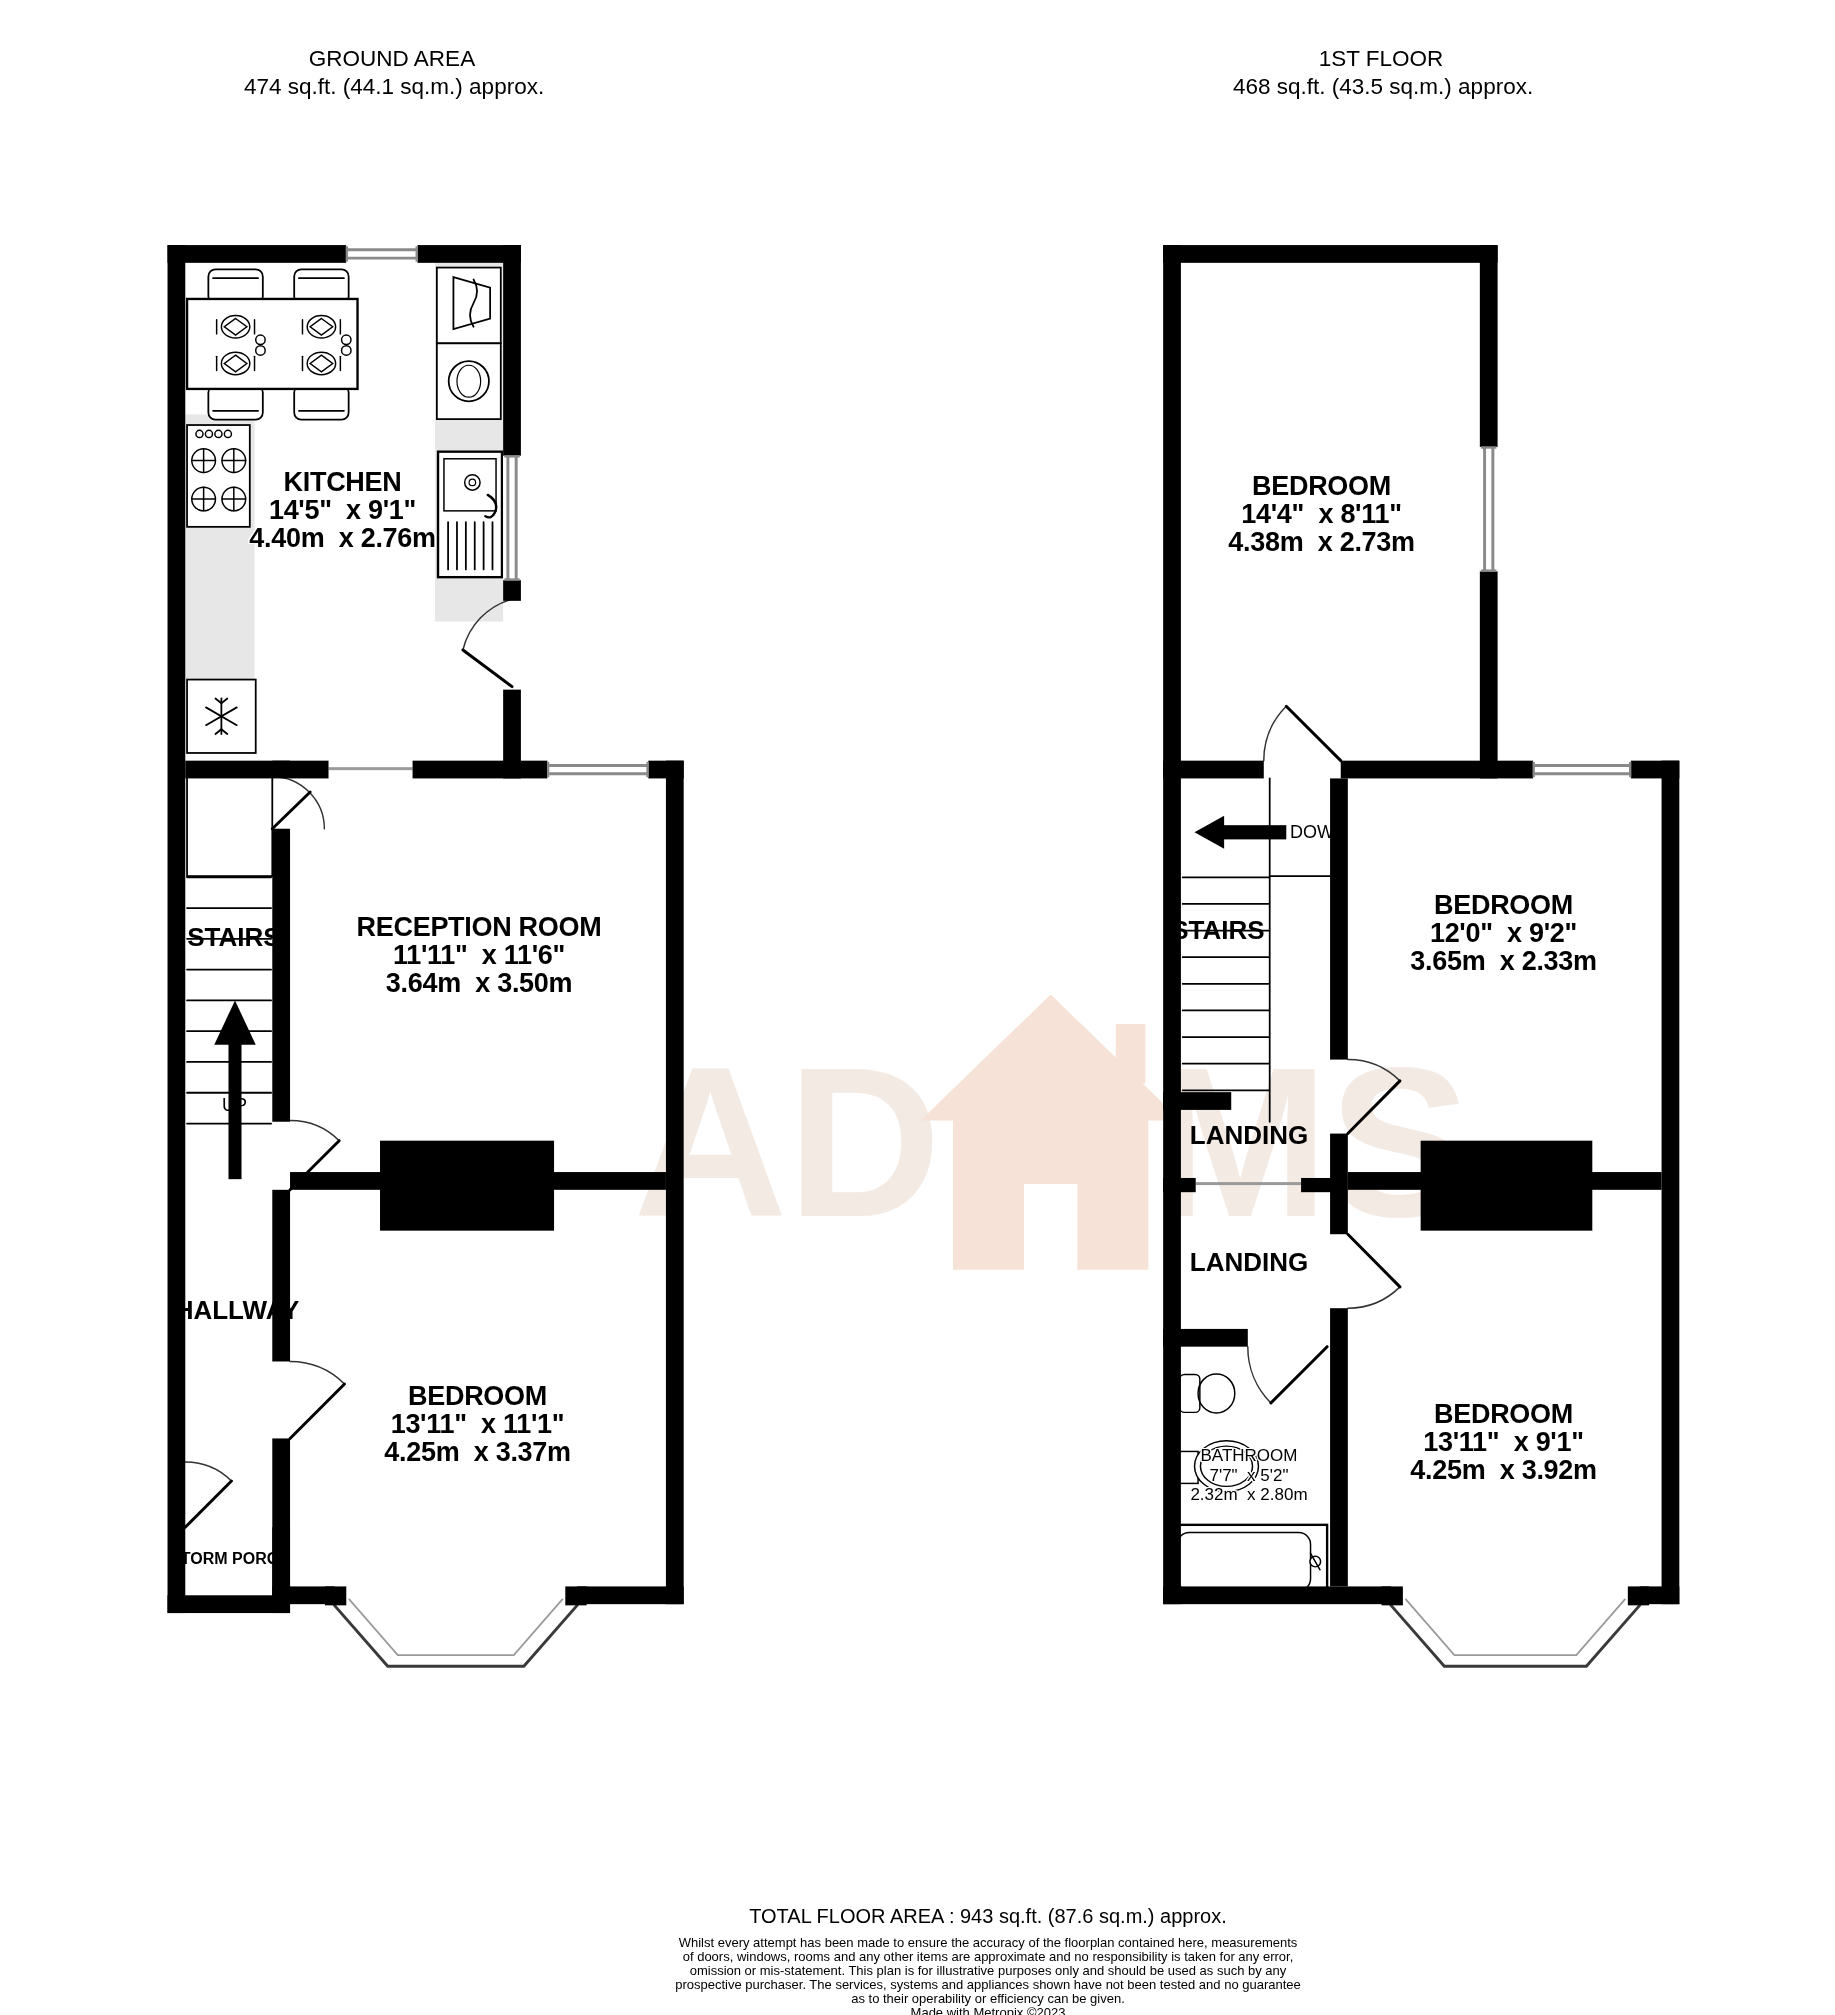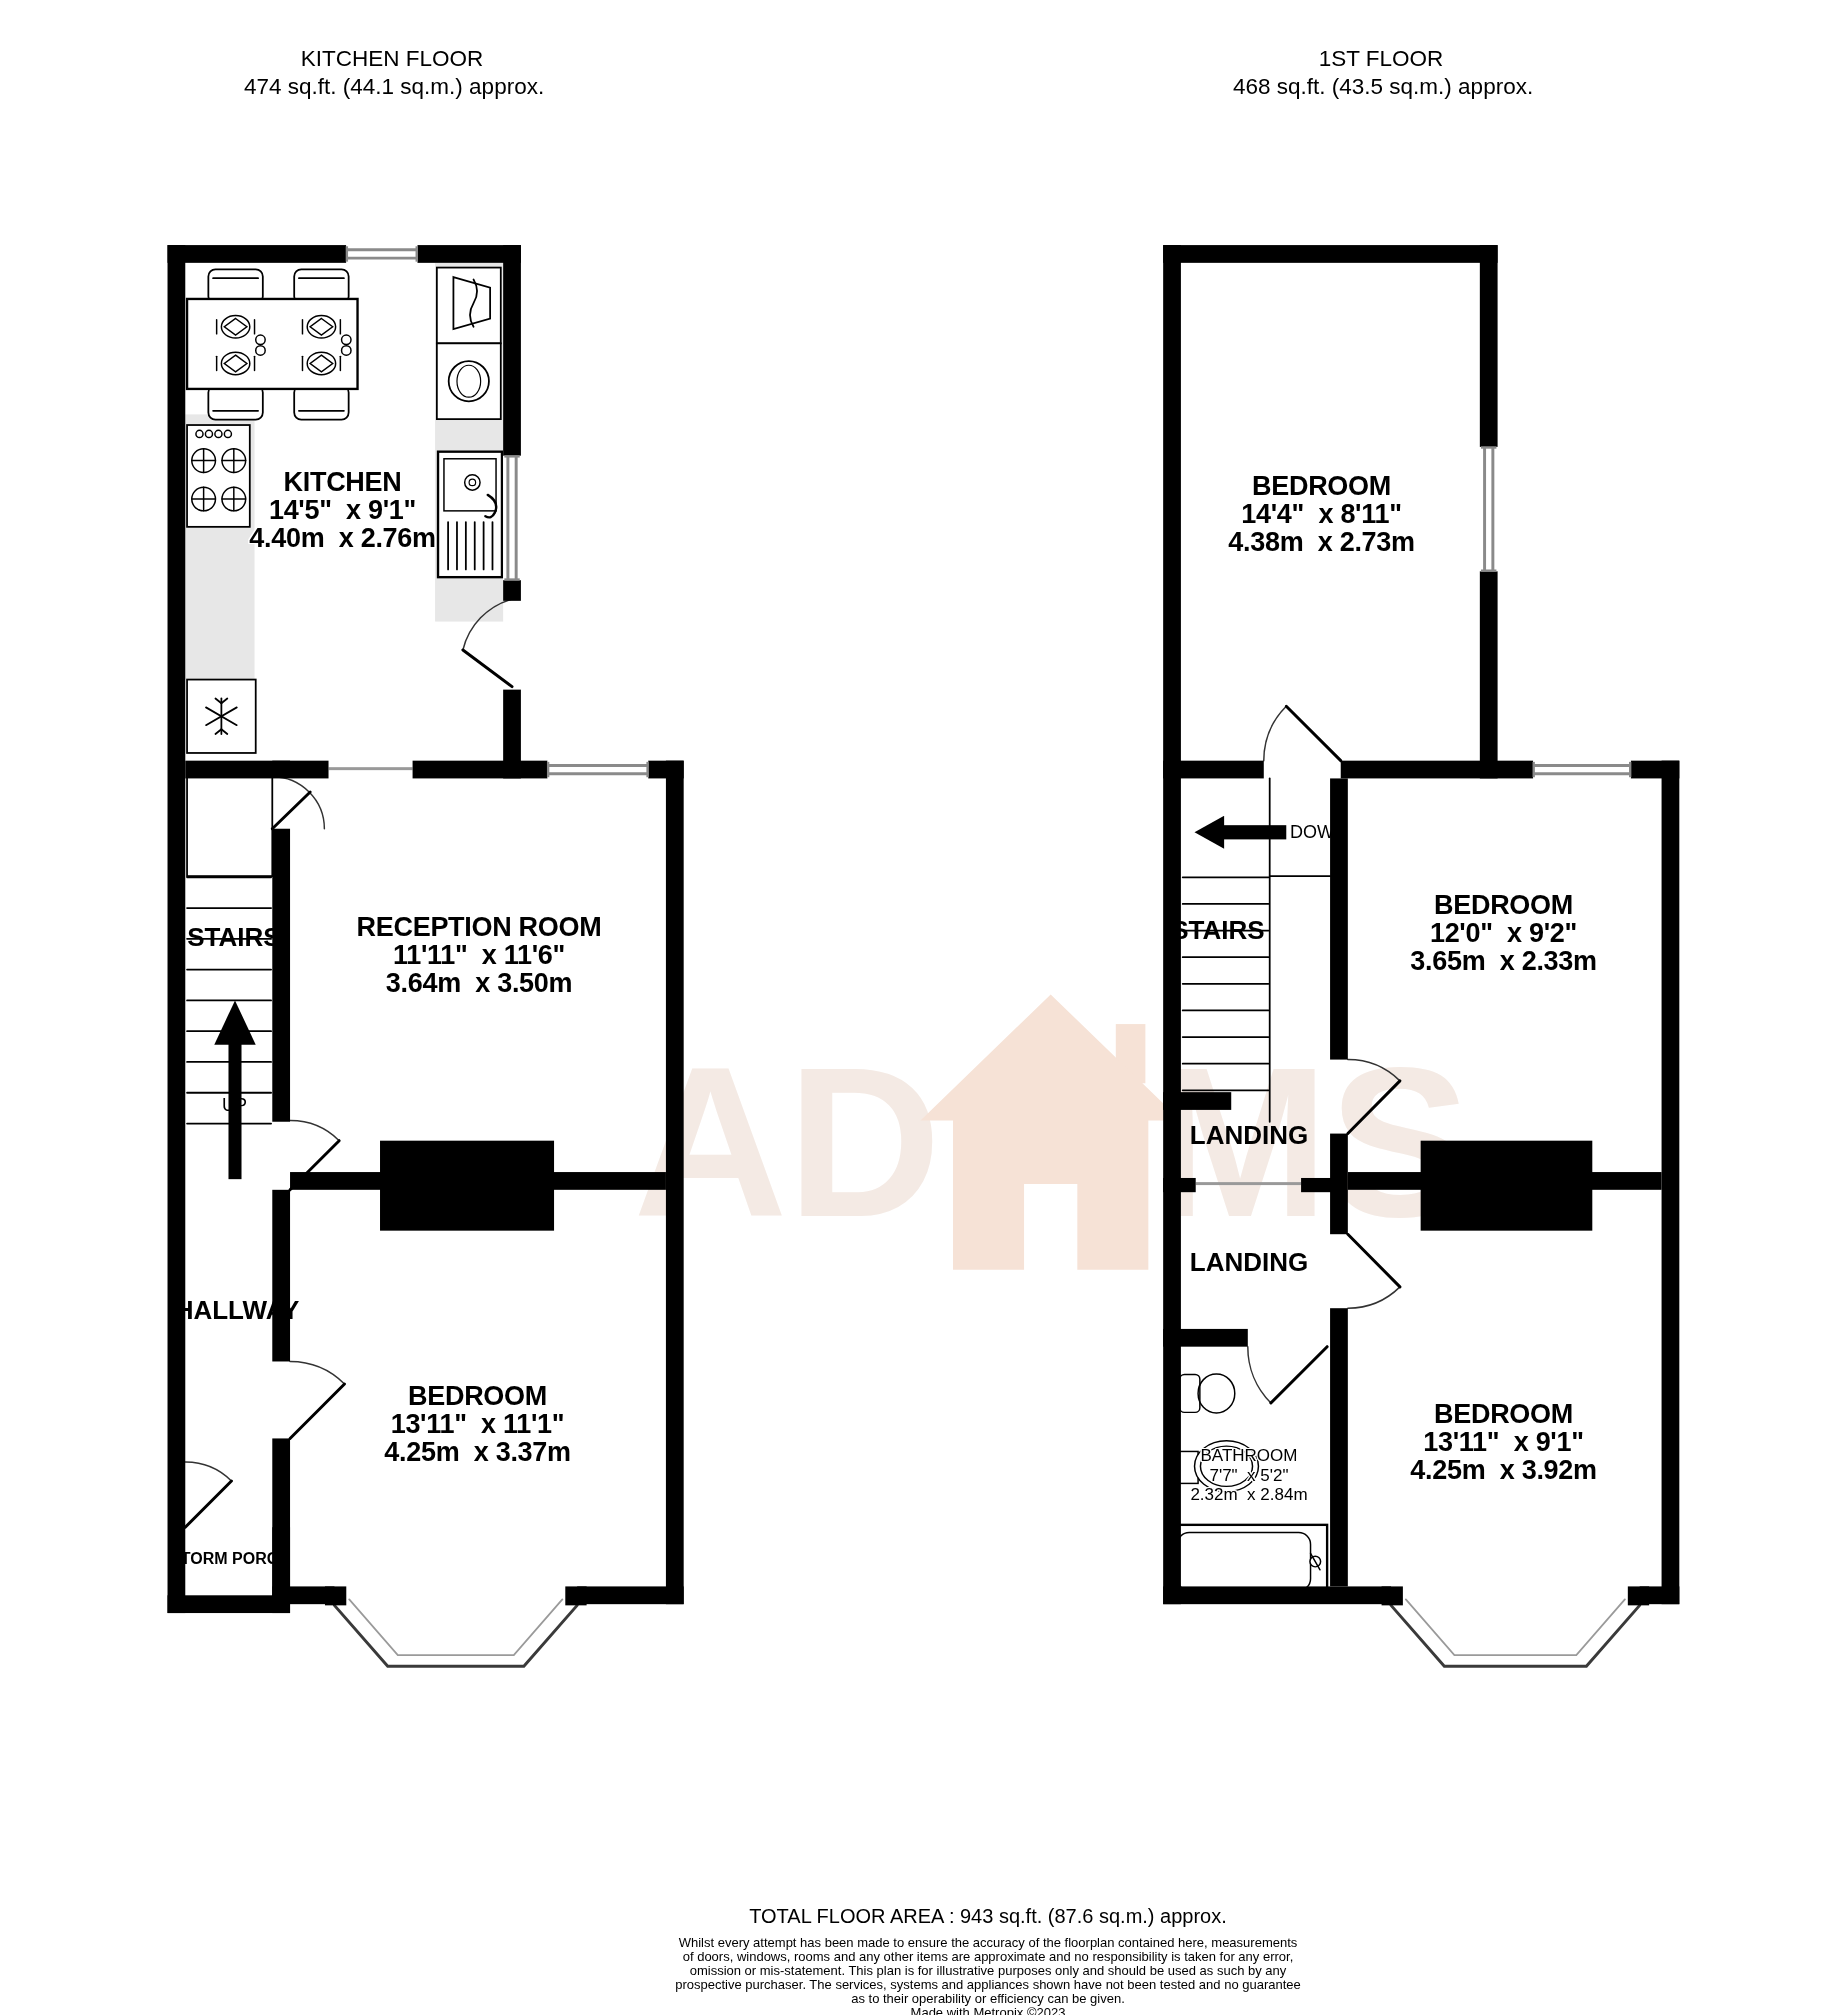--- a/index.html
+++ b/index.html
@@ -245,21 +245,21 @@
 
     <g>
       <polygon points="2350,2710 2440,2815 2680,2815 2770,2710" fill="#ffffff"></polygon>
       <polyline points="2350,2712 2440,2815 2680,2815 2770,2712" fill="none" stroke="#3a3a3a" stroke-width="5"></polyline>
       <polyline points="2375,2702 2457,2796 2663,2796 2745,2702" fill="none" stroke="#9a9a9a" stroke-width="3"></polyline>
     </g>
   </g>
 </svg>
 
 <div class="lbl hdr" style="left:244px;top:45px;width:296px">
-  <div>KITCHEN FLOOR</div>
+  <div>GROUND AREA</div>
   <div>474 sq.ft. (44.1 sq.m.) approx.</div>
 </div>
 <div class="lbl hdr" style="left:1233px;top:45px;width:296px">
   <div>1ST FLOOR</div>
   <div>468 sq.ft. (43.5 sq.m.) approx.</div>
 </div>
 
 <div class="lbl room" style="left:224px;top:468px;width:237px">
   <div>KITCHEN</div>
   <div>14'5"  x 9'1"</div>
@@ -291,21 +291,21 @@
   <div>3.65m  x 2.33m</div>
 </div>
 <div class="lbl room" style="left:1385px;top:1400px;width:237px">
   <div>BEDROOM</div>
   <div>13'11"  x 9'1"</div>
   <div>4.25m  x 3.92m</div>
 </div>
 <div class="lbl room-sm" style="left:1160px;top:1446px;width:178px">
   <div>BATHROOM</div>
   <div>7'7"  x 5'2"</div>
-  <div>2.32m  x 2.84m</div>
+  <div>2.32m  x 2.80m</div>
 </div>
 <div class="lbl tag" style="left:1129px;top:915px;width:178px">STAIRS</div>
 <div class="lbl dir" style="left:1290px;top:822px;width:95px;text-align:left">DOWN</div>
 <div class="lbl tag" style="left:1160px;top:1120px;width:178px">LANDING</div>
 <div class="lbl tag" style="left:1160px;top:1247px;width:178px">LANDING</div>
 
 <div class="lbl foot-total" style="left:633px;top:1905px;width:710px">TOTAL FLOOR AREA : 943 sq.ft. (87.6 sq.m.) approx.</div>
 <div class="lbl foot" style="left:633px;top:1936px;width:710px">
   <div>Whilst every attempt has been made to ensure the accuracy of the floorplan contained here, measurements</div>
   <div>of doors, windows, rooms and any other items are approximate and no responsibility is taken for any error,</div>

